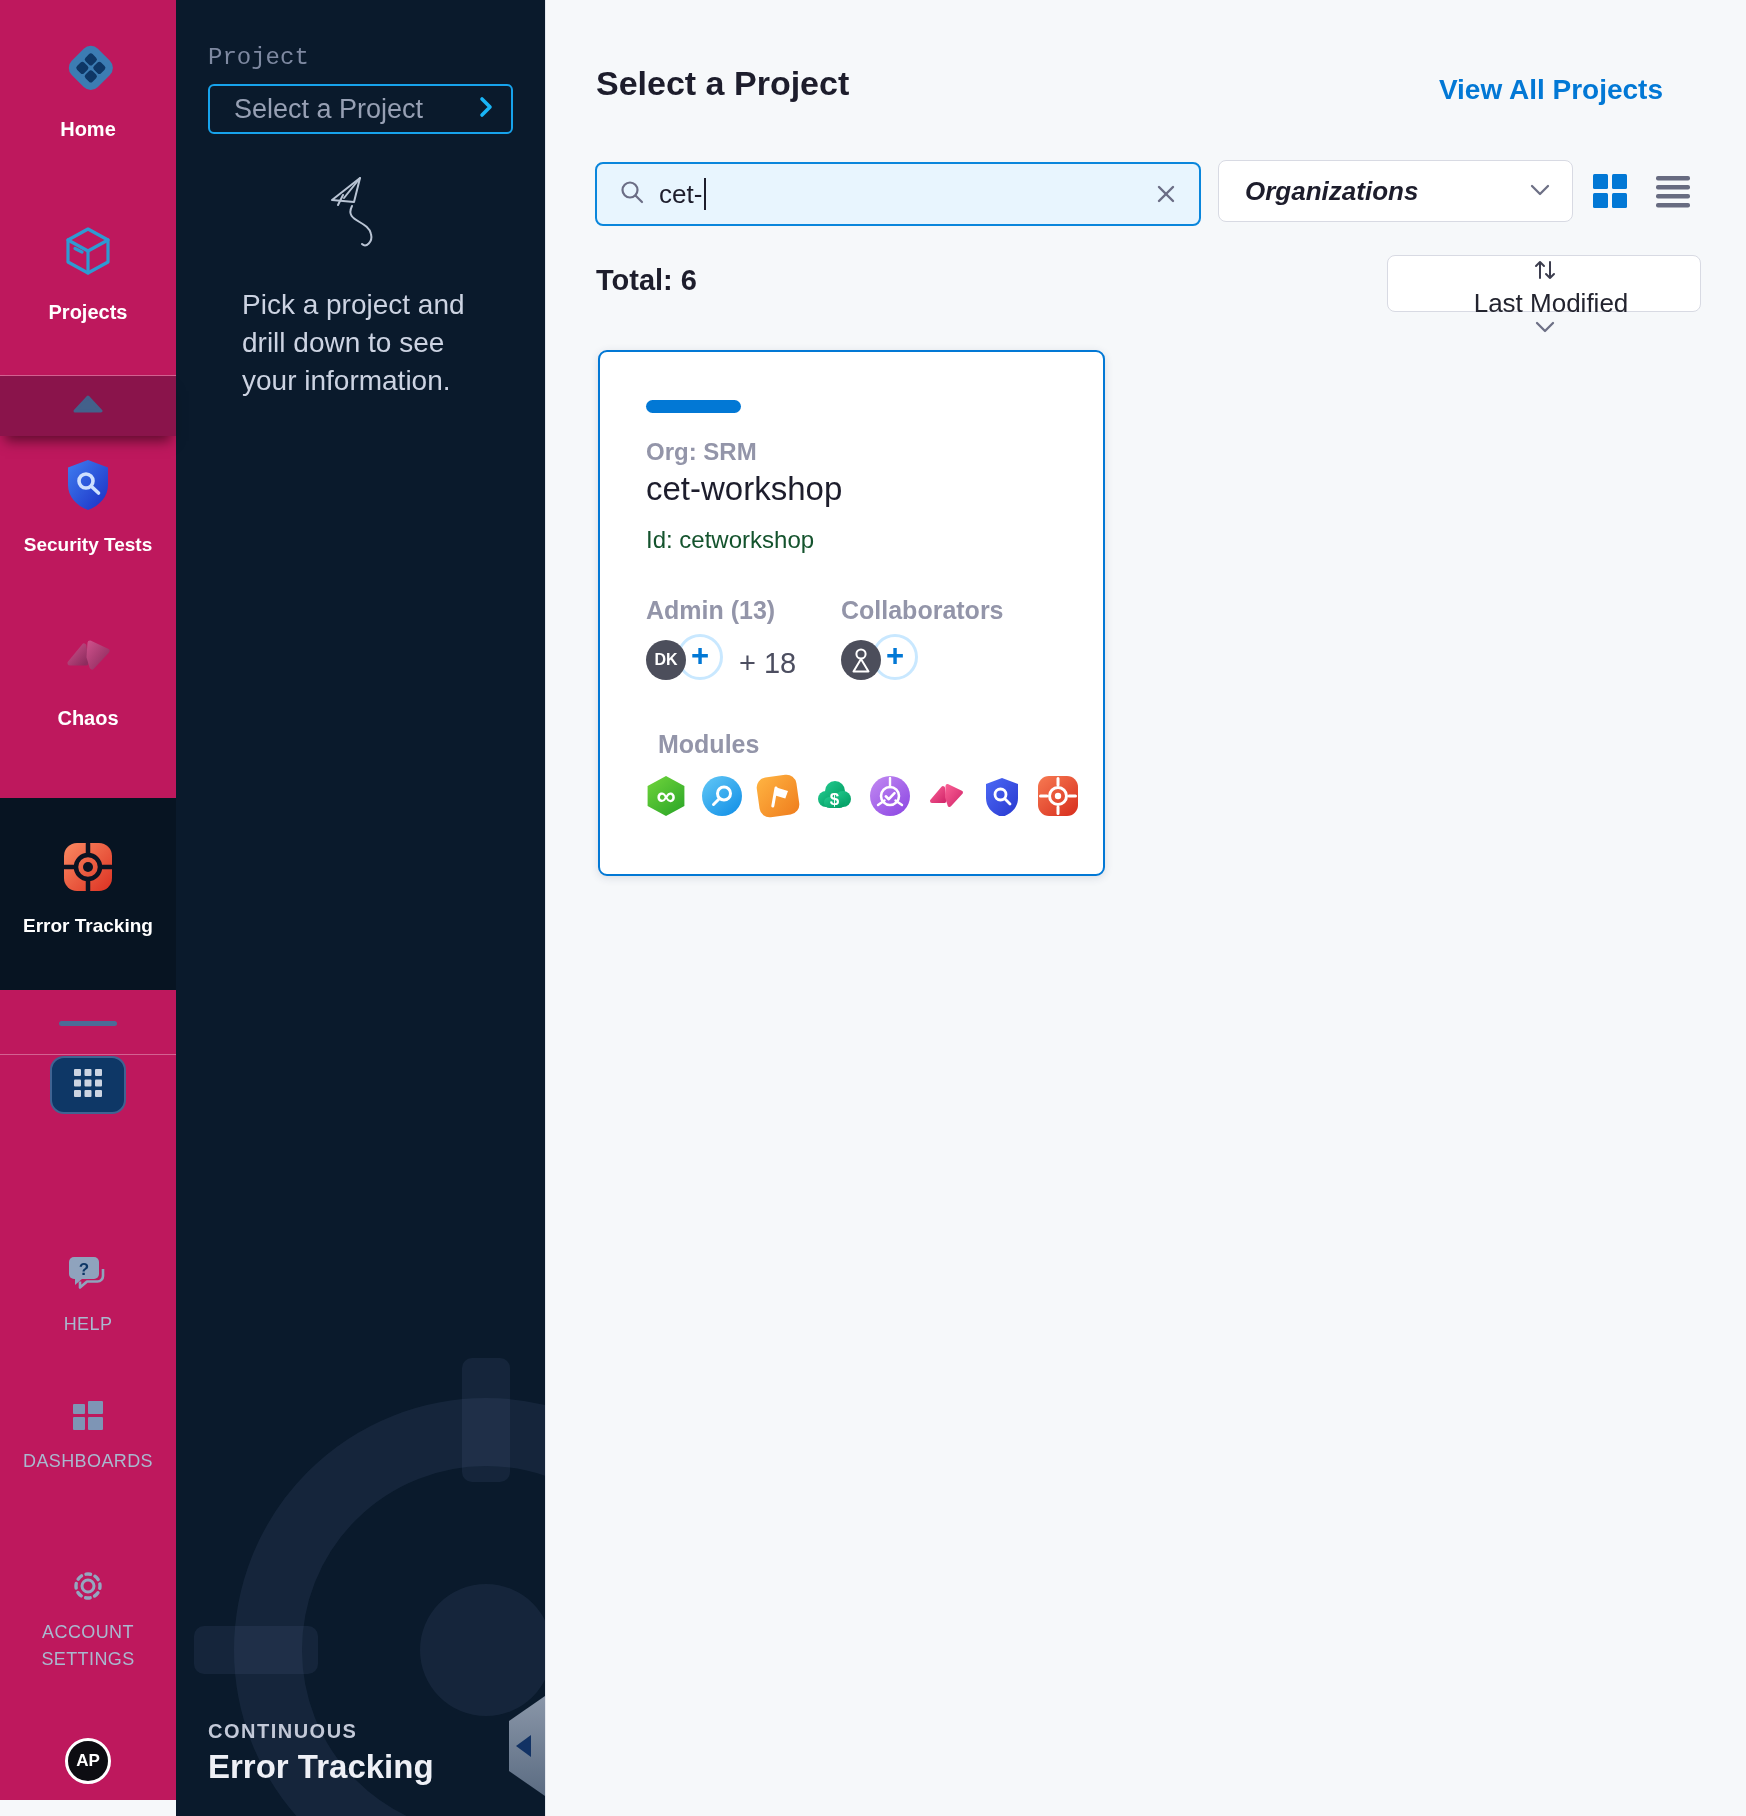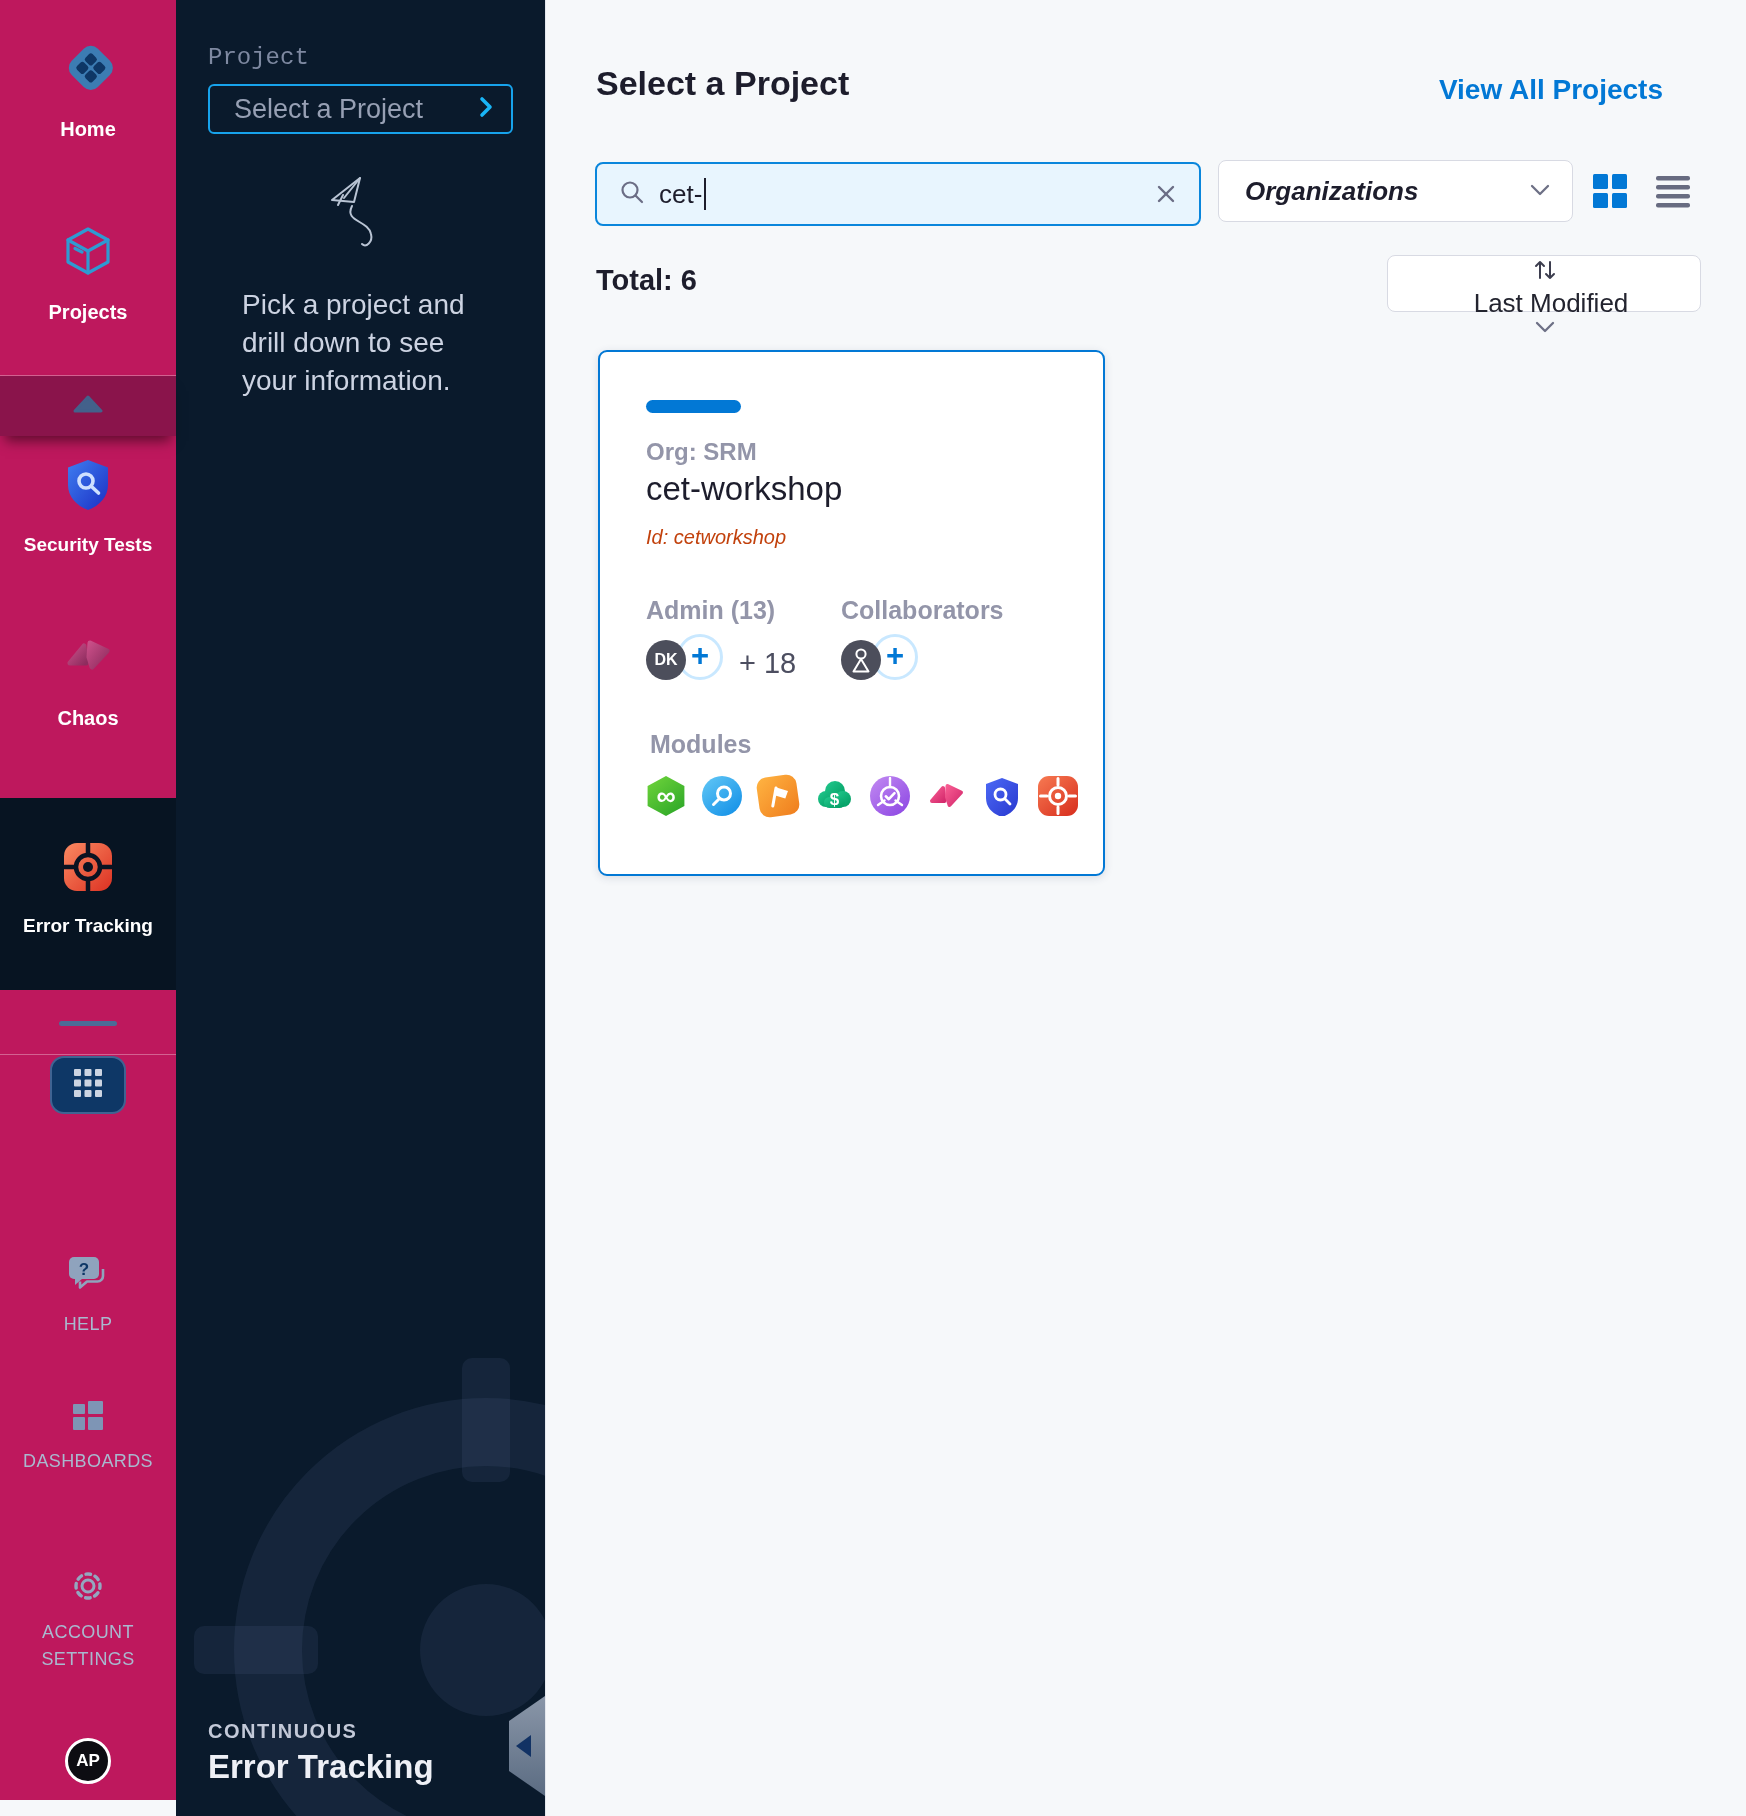--- a/index.html
+++ b/index.html
@@ -63,29 +63,29 @@
   #grid-toggle { left:1047px; } #list-toggle { left:1110px; }
 
   .total-lbl { position:absolute; left:50px; top:264px; font-size:29px; font-weight:700; color:#1d1d2c; }
 
   
   .card { position:absolute; left:52px; top:350px; width:507px; height:526px; background:#ffffff; border:2px solid #0278d5;
     border-radius:9px; box-shadow:0 2px 8px rgba(40,60,100,0.14); cursor:pointer; }
   .card .pill { position:absolute; left:46px; top:48px; width:95px; height:13px; border-radius:7px; background:#0278d5; }
   .card .org { position:absolute; left:46px; top:86px; font-size:24px; font-weight:600; color:#9395a9; }
   .card .name { position:absolute; left:46px; top:118px; font-size:33px; font-weight:400; color:#1d1d2c; }
-  .card .pid { position:absolute; left:46px; top:174px; font-size:20px; color:#c2410c;font-style:italic; }
+  .card .pid { position:absolute; left:46px; top:174px; font-size:24px; color:#14532d; }
   .card .col-lbl { position:absolute; top:244px; font-size:25px; font-weight:600; color:#9395a9; }
   .avgroup { position:absolute; top:282px; display:flex; align-items:flex-end; }
   .av-dark { width:40px; height:40px; border-radius:50%; background:#4c4e5b; color:#fff; font-size:16px; font-weight:700;
     display:flex; align-items:center; justify-content:center; z-index:2; }
   .av-plus { width:46px; height:46px; border-radius:50%; background:#ffffff; border:3px solid #c9e8ff; color:#0278d5;
     font-size:31px; font-weight:700; display:flex; align-items:center; justify-content:center; margin-left:-9px; cursor:pointer; line-height:1; padding-bottom:3px; }
   .av-more { margin-left:16px; font-size:29px; color:#4c4e60; }
-  .card .modules-lbl { position:absolute; left:50px; top:378px; font-size:25px; font-weight:600; color:#9395a9; }
+  .card .modules-lbl { position:absolute; left:58px; top:378px; font-size:25px; font-weight:600; color:#9395a9; }
   .micons { position:absolute; left:46px; top:424px; display:flex; gap:16px; }
   .micon { width:40px; height:40px; position:relative; display:flex; align-items:center; justify-content:center; }
   .micon.ci { clip-path:polygon(50% 0, 96% 25%, 96% 75%, 50% 100%, 4% 75%, 4% 25%); background:linear-gradient(140deg,#72d63c,#27a326); color:#fff; font-size:27px; font-weight:700; }
   .micon.cd { border-radius:50%; background:linear-gradient(140deg,#63c8f6,#0e8de6); }
   .micon.ff { border-radius:10px; background:linear-gradient(140deg,#ffb442,#ef7d1d); transform:rotate(-8deg); }
   .micon.srm { border-radius:50%; background:linear-gradient(140deg,#c38bf2,#8a44e2); }
   .micon.cet { border-radius:11px; background:linear-gradient(140deg,#f77a52,#d72d1d); }
 </style>
 </head>
 <body>

